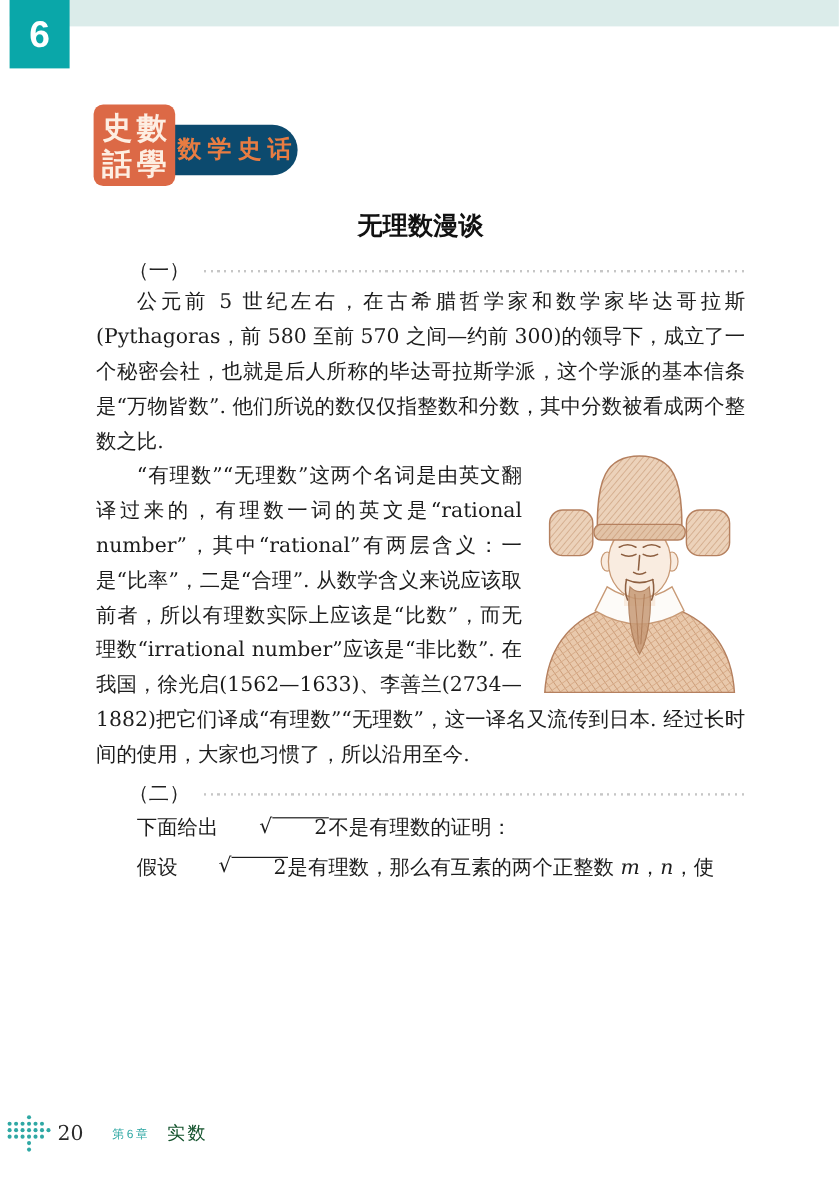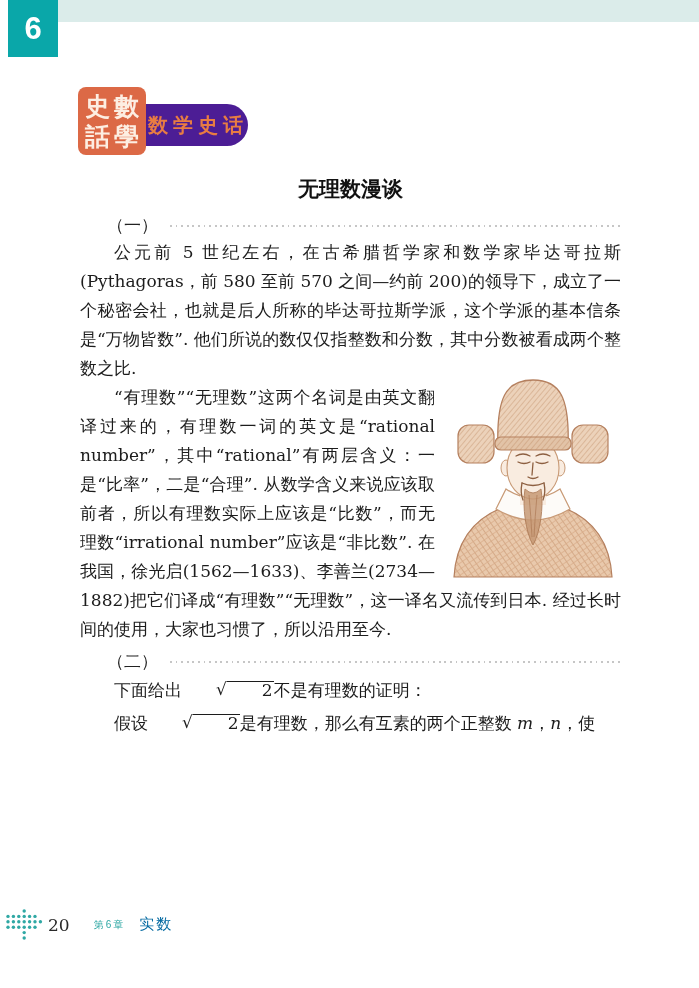--- a/index.html
+++ b/index.html
@@ -12,21 +12,21 @@
   
   .topbar { position:absolute; left:8px; right:0; top:0; height:22px; background:#dbecea; }
   .chapter-tab {
     position:absolute; left:8px; top:0; width:50px; height:57px;
     background:#0aa7a9; color:#ffffff; text-align:center;
     font-family:"Liberation Sans",sans-serif; font-weight:bold; font-size:31px; line-height:57px;
   }
   
   .badge-pill {
     position:absolute; left:138px; top:104px; width:110px; height:42px;
-    background:#4c1d95; border-radius:8px 21px 21px 8px;
+    background:#0c4a6e; border-radius:8px 21px 21px 8px;
     color:#e87c42; font-family:"Liberation Sans",sans-serif; font-weight:bold;
     font-size:20px; line-height:42px; letter-spacing:5px; text-align:center;
     padding-left:10px; z-index:1;
   }
   .badge-seal {
     position:absolute; left:78px; top:87px; width:68px; height:68px;
     background:#dc6946; border-radius:8px; z-index:2;
     display:grid; grid-template-columns:1fr 1fr; grid-template-rows:1fr 1fr;
     padding:4px 5px;
   }
@@ -57,28 +57,28 @@
     float:right; width:176px; margin:-16px 0 0 10px; text-align:center;
   }
   .portrait-caption { font-size:16px; letter-spacing:5px; margin-top:2px; color:#2a2a2a; }
   .section-head.second { margin-top:4px; }
   .proof { line-height:33px; }
   .sqrt { white-space:nowrap; }
   .sqrt .rad { display:inline-block; transform:translateY(-1px); }
   .sqrt .num { display:inline-block; border-top:1.5px solid #1c1c1c; line-height:1.05; padding:0 1px; }
   .var { font-style:italic; font-family:"DejaVu Serif",serif; }
   
-  .footer { position:absolute; left:5px; top:908px; display:flex; align-items:center; }
+  .footer { position:absolute; left:5px; top:928px; display:flex; align-items:center; }
   .page-number { margin-left:5px; font-size:17px; color:#2a2a2a; }
   .chapter-label {
     margin-left:24px; color:#2fa8a4; font-family:"Liberation Sans",sans-serif;
     font-size:10px; letter-spacing:2px;
   }
   .chapter-name {
-    margin-left:14px; color:#0369a1; font-family:"Liberation Sans",sans-serif;
+    margin-left:14px; color:#14532d; font-family:"Liberation Sans",sans-serif;
     font-size:15px; letter-spacing:2px;
   }
 </style>
 </head>
 <body>
 
 <div class="topbar"></div>
 <div class="chapter-tab">6</div>
 
 <div class="badge-pill">数学史话</div>
@@ -90,21 +90,21 @@
 </div>
 
 <div class="content">
   <div class="title">无理数漫谈</div>
 
   <div class="section-head">
     <span>（一）</span>
     <span class="leader"></span>
   </div>
 
-  <p class="para">公元前 5 世纪左右，在古希腊哲学家和数学家毕达哥拉斯(Pythagoras，前 580 至前 570 之间—约前 200)的领导下，成立了一个秘密会社，也就是后人所称的毕达哥拉斯学派，这个学派的基本信条是“万物皆数”. 他们所说的数仅仅指整数和分数，其中分数被看成两个整数之比.</p>
+  <p class="para">公元前 5 世纪左右，在古希腊哲学家和数学家毕达哥拉斯(Pythagoras，前 580 至前 570 之间—约前 300)的领导下，成立了一个秘密会社，也就是后人所称的毕达哥拉斯学派，这个学派的基本信条是“万物皆数”. 他们所说的数仅仅指整数和分数，其中分数被看成两个整数之比.</p>
 
   <div class="wrap-block">
     <div class="portrait-float">
       <svg width="170" height="212" viewBox="0 0 170 212" xmlns="http://www.w3.org/2000/svg">
         <defs>
           <pattern id="hatchHat" patternUnits="userSpaceOnUse" width="4" height="4" patternTransform="rotate(40)">
             <rect width="4" height="4" fill="#ecd2ba"></rect>
             <line x1="0" y1="0" x2="0" y2="4" stroke="#c89a76" stroke-width="1"></line>
           </pattern>
           <pattern id="hatchRobe" patternUnits="userSpaceOnUse" width="5" height="5" patternTransform="rotate(-35)">

